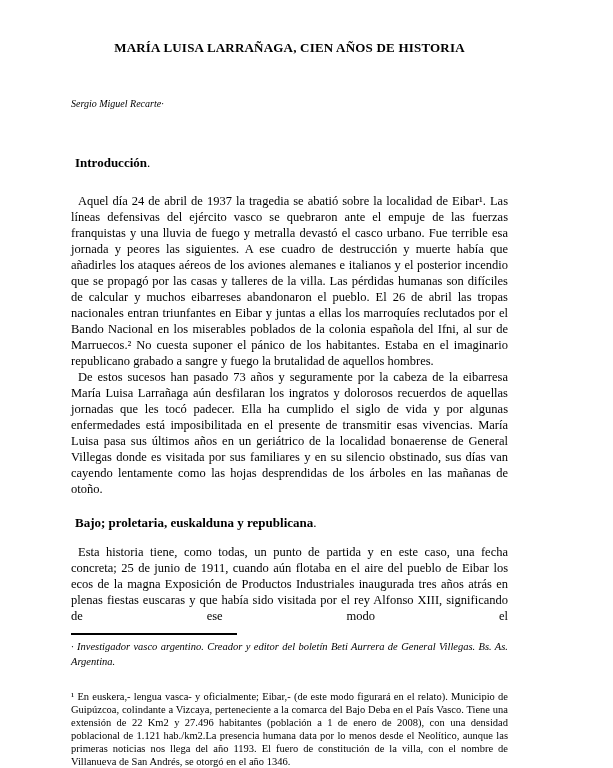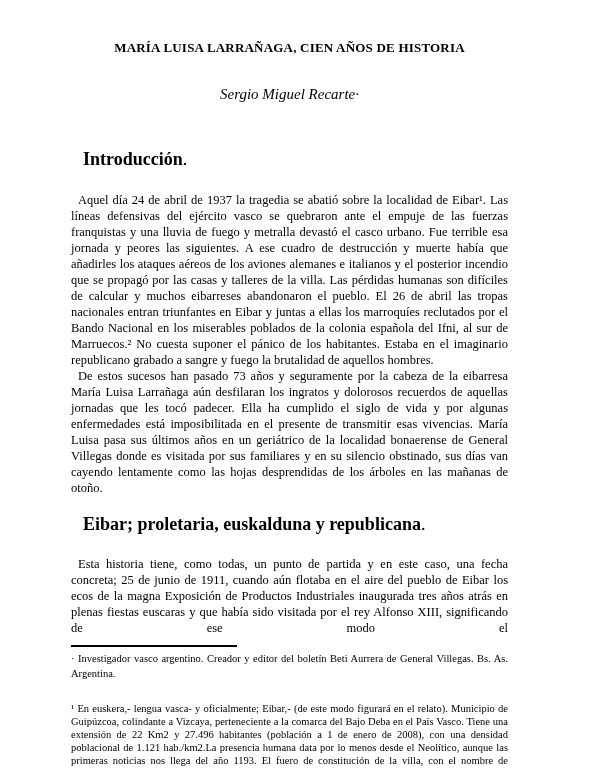--- a/index.html
+++ b/index.html
@@ -20,66 +20,67 @@
     overflow: hidden;
   }
   .doc-title {
     margin: 40px 0 0 0;
     font-size: 13px;
     font-weight: bold;
     text-align: center;
     letter-spacing: 0.2px;
   }
   .author-byline {
-    margin-top: 30px;
-    font-size: 15px;
+    margin-top: 42px;
+    font-size: 10px;
     font-style: italic;
-    text-align: center;
+    text-align: left;
   }
   .section-heading {
-    margin: 46px 0 0 12px;
-    font-size: 18px;
+    margin: 46px 0 0 4px;
+    font-size: 13px;
     font-weight: bold;
     text-align: left;
   }
   .section-heading .period {
     font-weight: normal;
   }
   .section-heading.second {
     margin-top: 18px;
   }
   .body-para {
     margin: 0;
     font-size: 12.5px;
     line-height: 16px;
     text-align: justify;
     text-indent: 7px;
   }
   .body-para.first {
     margin-top: 22px;
   }
   .body-para.continued {
-    margin-top: 21px;
+    margin-top: 13px;
     text-align-last: justify;
   }
   .footnote-separator {
     width: 166px;
     height: 0;
     border: none;
     border-top: 2px solid #000000;
     margin: 9px 0 0 0;
   }
   .footnote {
     margin: 0;
     font-size: 10.5px;
     line-height: 13px;
     text-align: justify;
   }
   .footnote.author-note {
     margin-top: 5px;
+    font-style: italic;
     line-height: 14.5px;
   }
   .footnote.fn1 {
     margin-top: 21px;
   }
 </style>
 </head>
 <body>
 
 <div class="page">
@@ -87,21 +88,21 @@
   <h1 class="doc-title">MARÍA LUISA LARRAÑAGA, CIEN AÑOS DE HISTORIA</h1>
 
   <div class="author-byline">Sergio Miguel Recarte·</div>
 
   <h2 class="section-heading"><span>Introducción</span><span class="period">.</span></h2>
 
   <p class="body-para first">Aquel día 24 de abril de 1937 la tragedia se abatió sobre la localidad de Eibar¹.  Las líneas defensivas del ejército vasco se quebraron ante el empuje de las fuerzas franquistas y una lluvia de fuego y metralla devastó el casco urbano. Fue terrible esa jornada y peores las siguientes. A ese cuadro de destrucción  y muerte había que añadirles los ataques aéreos de los aviones alemanes e italianos  y el posterior incendio que se propagó por las casas y talleres de la villa. Las pérdidas humanas son difíciles de calcular y muchos eibarreses abandonaron el pueblo. El 26 de abril las tropas nacionales entran triunfantes en Eibar y juntas a ellas los marroquíes reclutados por el Bando Nacional en los miserables poblados de la colonia española del Ifni, al sur de Marruecos.² No cuesta suponer el pánico de los habitantes. Estaba en el imaginario republicano grabado a sangre y fuego la brutalidad de aquellos hombres.</p>
 
   <p class="body-para">De estos sucesos han pasado 73 años y seguramente por la cabeza de la eibarresa María Luisa Larrañaga aún desfilaran los ingratos y dolorosos recuerdos de aquellas jornadas que les tocó padecer. Ella ha cumplido el siglo de vida y por algunas enfermedades está imposibilitada en el presente de transmitir esas vivencias. María Luisa pasa sus últimos años en un geriátrico de la localidad bonaerense de General Villegas donde es visitada por  sus familiares y en su silencio obstinado, sus días van cayendo lentamente como las hojas desprendidas de los árboles en las mañanas de otoño.</p>
 
-  <h2 class="section-heading second"><span>Eibar; proletaria, euskalduna y republicana</span><span class="period">.</span></h2>
+  <h2 class="section-heading second"><span>Bajo; proletaria, euskalduna y republicana</span><span class="period">.</span></h2>
 
   <p class="body-para continued">Esta historia tiene, como todas, un punto de partida y en este caso, una fecha concreta; 25 de junio de 1911, cuando aún flotaba en el aire del pueblo de Eibar los ecos de la magna Exposición de Productos Industriales inaugurada tres años atrás en plenas fiestas euscaras y que había sido visitada por el rey Alfonso XIII, significando de ese modo el</p>
 
   <hr class="footnote-separator">
 
   <p class="footnote author-note">· Investigador vasco argentino. Creador y editor del boletín Beti Aurrera de General Villegas. Bs. As. Argentina.</p>
 
   <p class="footnote fn1">¹ En euskera,- lengua vasca- y oficialmente; Eibar,- (de este modo figurará en el relato). Municipio de Guipúzcoa, colindante a Vizcaya, perteneciente a la comarca del Bajo Deba en el País Vasco. Tiene una extensión de 22 Km2 y 27.496 habitantes (población a 1 de enero de 2008), con una densidad poblacional de 1.121 hab./km2.La presencia humana data por lo menos desde el Neolítico, aunque las primeras noticias nos llega del año 1193. El fuero de constitución de la villa, con el nombre de Villanueva de San Andrés, se otorgó en el año 1346.</p>
 
 

